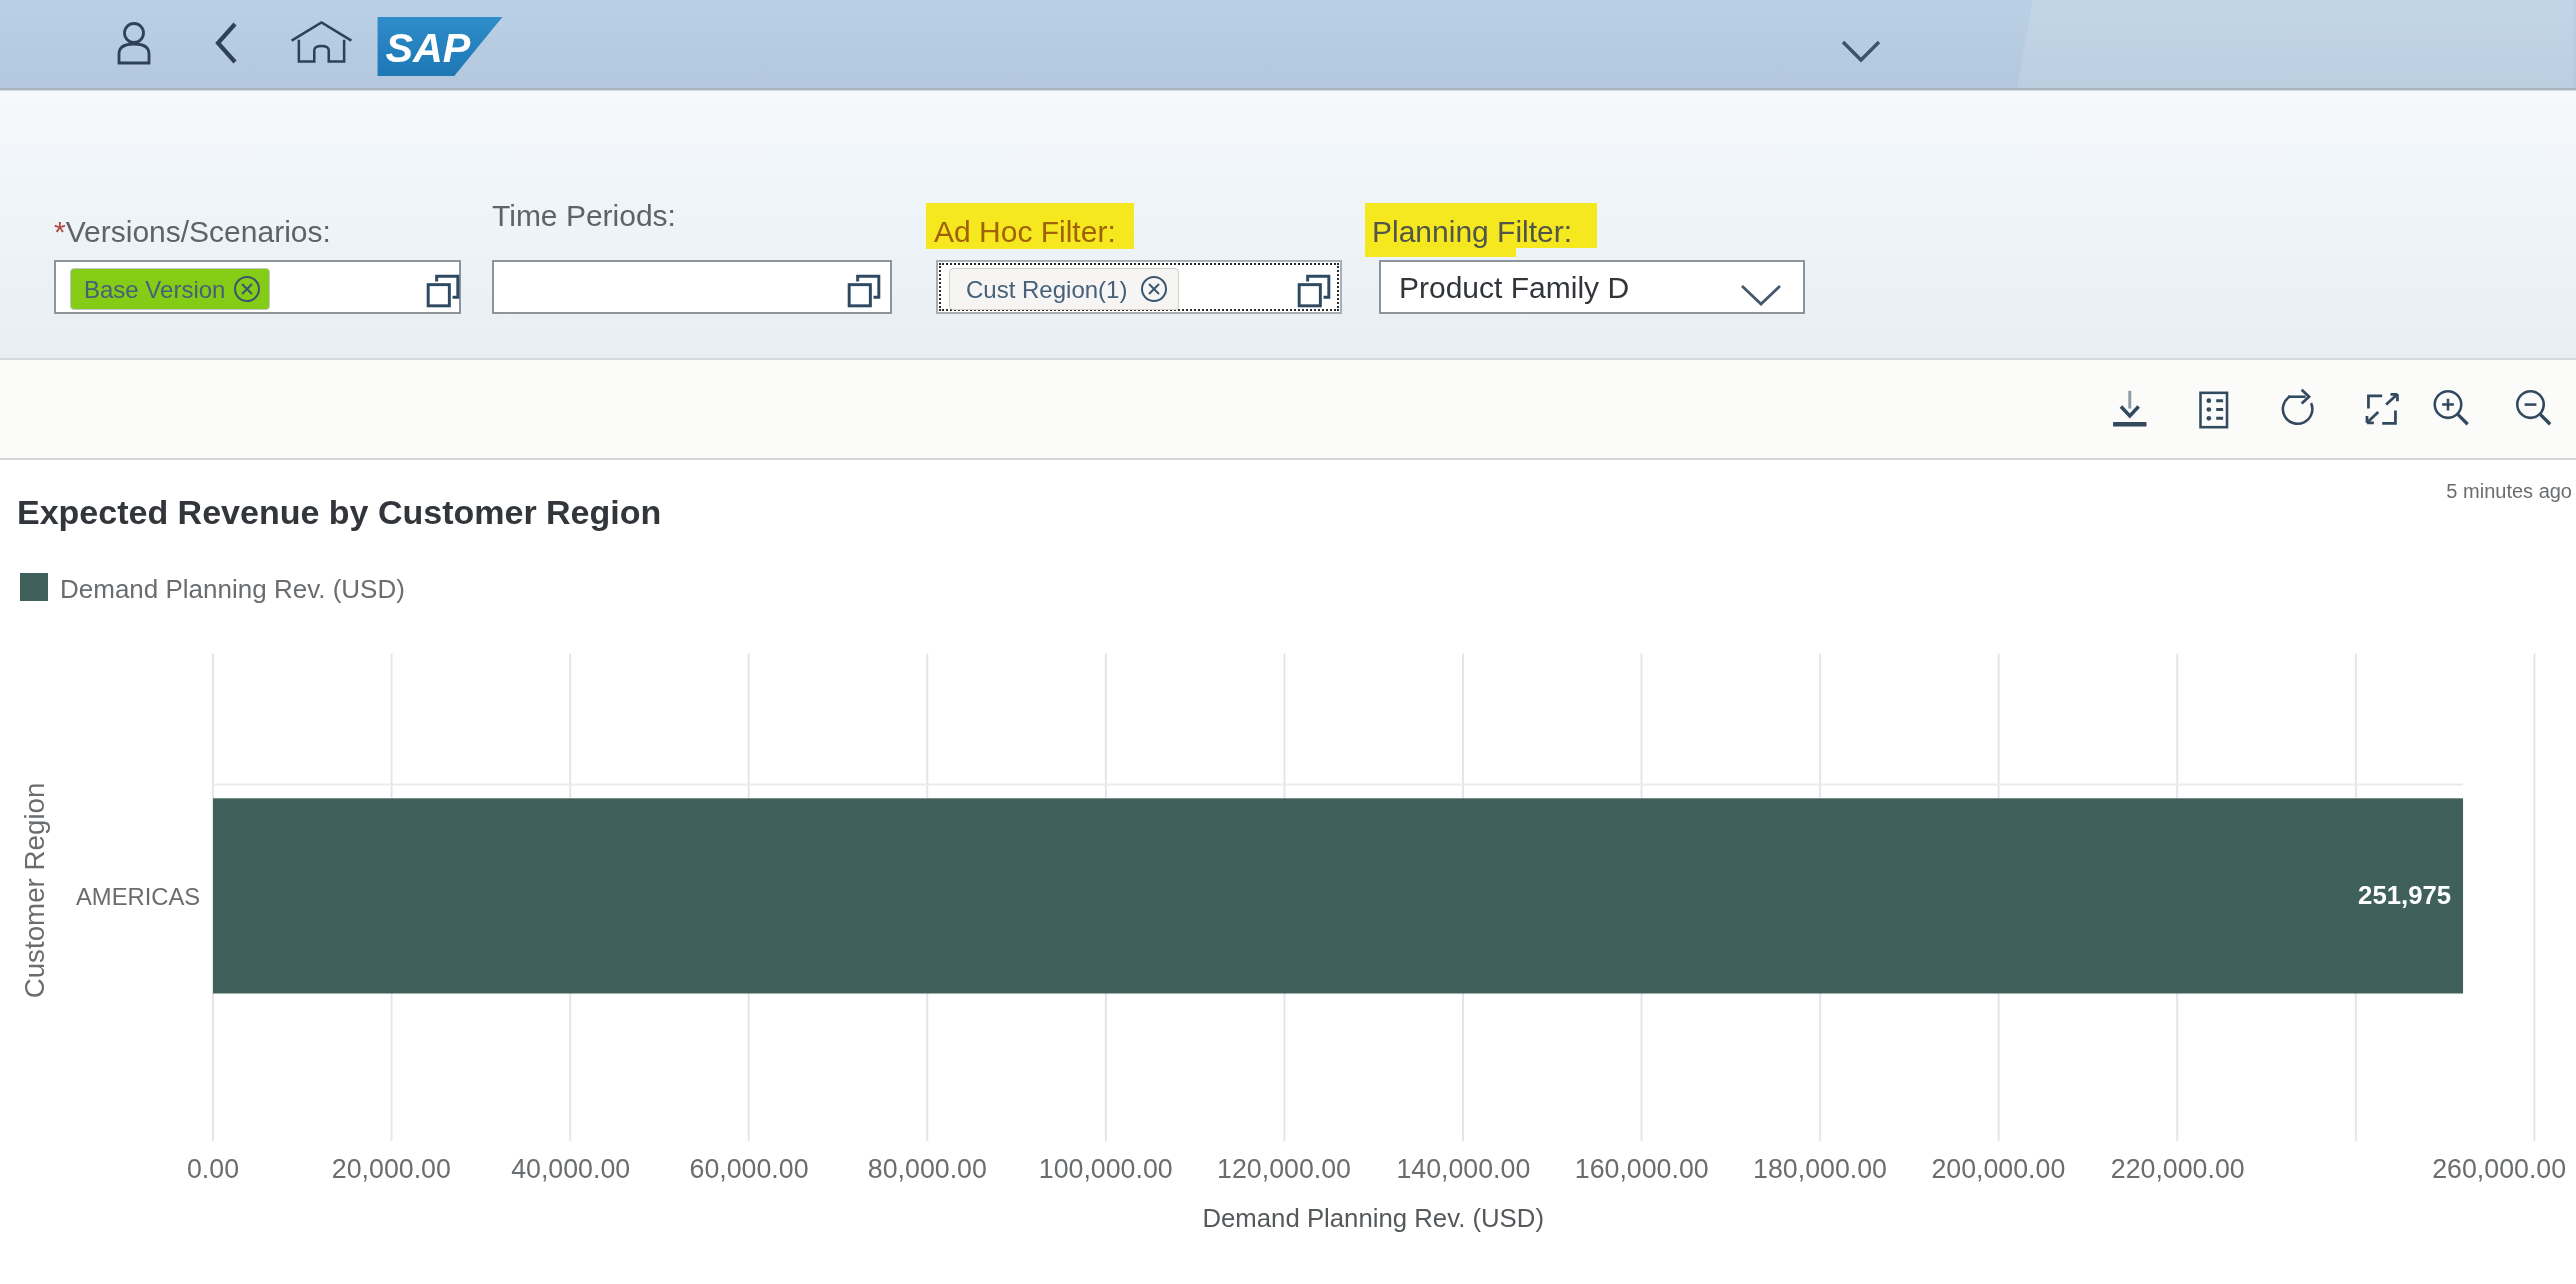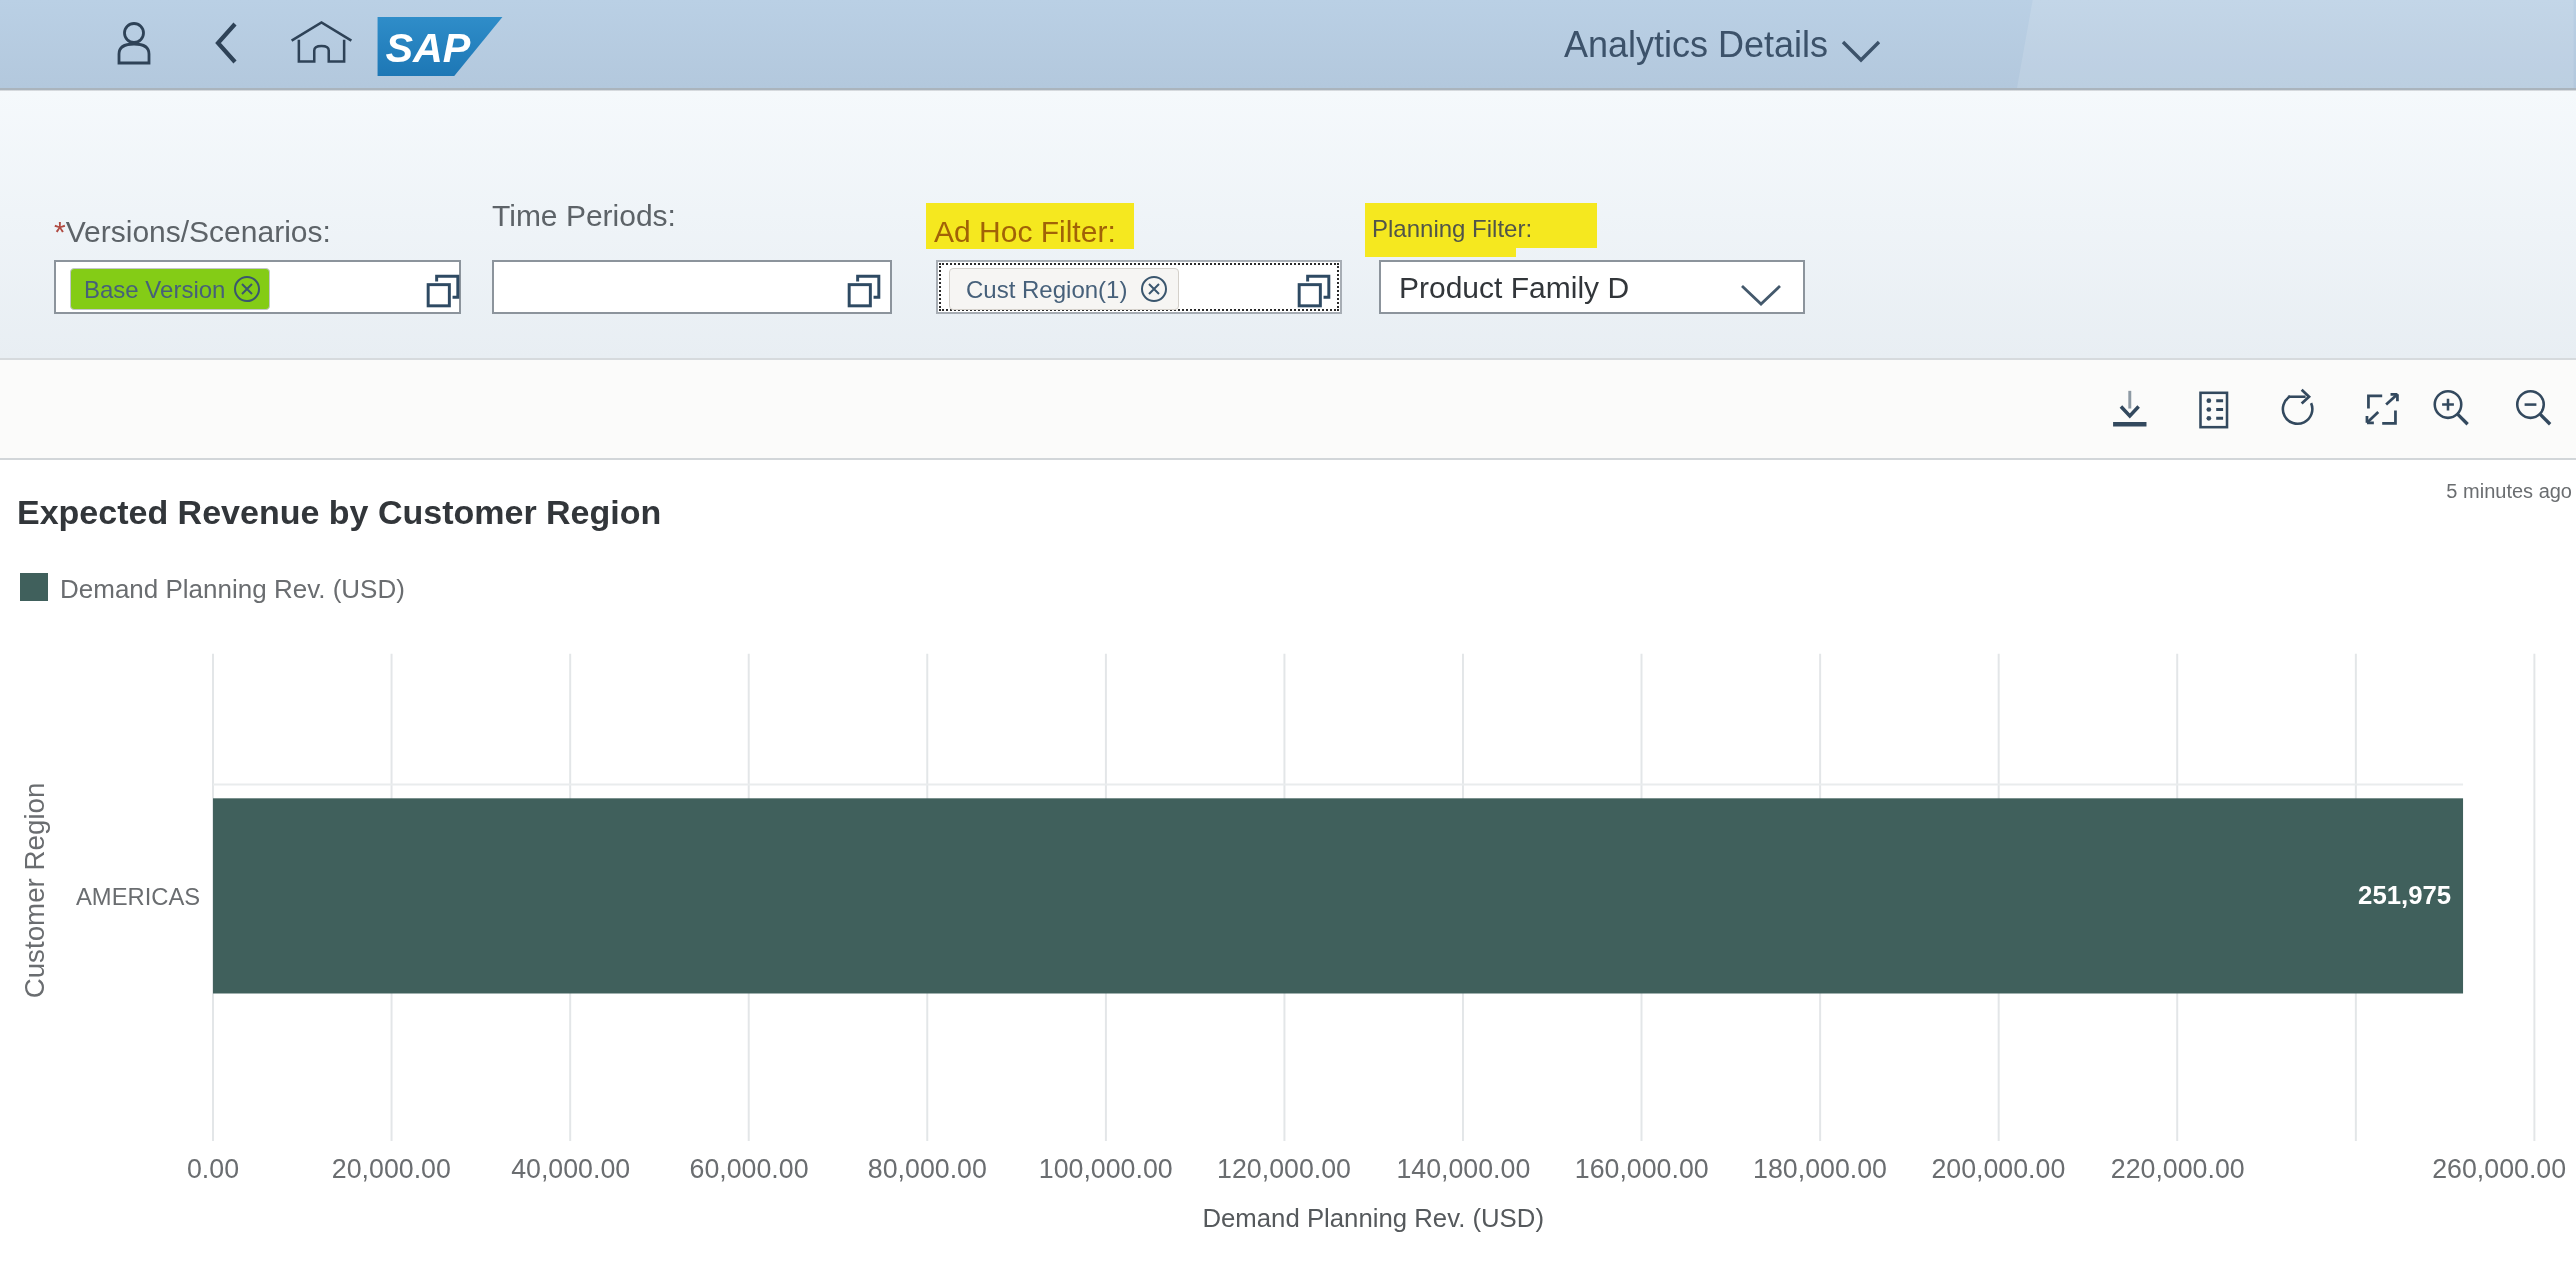--- a/index.html
+++ b/index.html
@@ -34,38 +34,37 @@
     <defs>
         <linearGradient id="sapg" x1="0" y1="0" x2="0" y2="1">
       <stop offset="0" stop-color="#2f8dc9"></stop>
           <stop offset="1" stop-color="#1d77b5"></stop>
     </linearGradient>
       </defs>
     <polygon points="0,0 127,0 78,60 0,60" fill="url(#sapg)"></polygon>
     <text x="8" y="46" font-size="42" font-weight="bold" font-style="italic" fill="#ffffff" font-family="Liberation Sans, sans-serif" letter-spacing="0">SAP</text>
   </svg>
 
-  <div class="abs" style="left:1564px;top:24px;width:396px;height:44px;font-size:36px;color:#3c526a;">Analytics Details</div>
   <svg class="abs" style="left:1841px;top:40px;" width="42" height="24" viewBox="0 0 42 24">
     <path d="M 2 2 L 20 20 L 38 2" fill="none" stroke="#3c526a" stroke-width="3.4"></path>
   </svg>
 </div>
 <div class="abs" style="left:0;top:88px;width:2576px;height:2px;background:#aab4bd;"></div>
 <div class="abs" style="left:0;top:90px;width:2576px;height:4px;background:linear-gradient(rgba(150,160,170,0.45),rgba(150,160,170,0));"></div>
 
 <div class="abs" id="filterbar" style="left:0;top:91px;width:2576px;height:267px;
      background:linear-gradient(#f5f9fc,#e8eef3);"></div>
 
 <div class="abs" style="left:54px;top:215px;font-size:30px;color:#5d6368;"><span style="color:#b04a42;">*</span>Versions/Scenarios:</div>
 <div class="abs" style="left:492px;top:199px;font-size:30px;color:#5d6368;">Time Periods:</div>
 <div class="abs" style="left:926px;top:203px;width:208px;height:46px;background:#f5e81f;"></div>
 <div class="abs" style="left:934px;top:215px;font-size:30px;color:#a16207;">Ad Hoc Filter:</div>
 <div class="abs" style="left:1365px;top:203px;width:232px;height:45px;background:#f5e81f;"></div>
 <div class="abs" style="left:1365px;top:248px;width:151px;height:9px;background:#f5e81f;"></div>
-<div class="abs" style="left:1372px;top:215px;font-size:24px;color:#51554a;">Planning Filter:</div>
+<div class="abs" style="left:1372px;top:215px;font-size:30px;color:#51554a;">Planning Filter:</div>
 
 <div class="abs" style="left:54px;top:260px;width:407px;height:54px;background:#fff;border:2px solid #8c949c;box-sizing:border-box;">
   <div class="abs" style="left:14px;top:6px;width:200px;height:42px;background:#84cc16;border:1px solid #c3c7cb;border-radius:4px;box-sizing:border-box;">
     <div class="abs" style="left:13px;top:7px;font-size:24px;color:#46607a;">Base Version</div>
     <svg class="abs" style="left:161px;top:5px;" width="30" height="30" viewBox="0 0 30 30">
       <circle cx="15" cy="15" r="12" fill="none" stroke="#3a566e" stroke-width="2"></circle>
       <path d="M 10 10 L 20 20 M 20 10 L 10 20" stroke="#3a566e" stroke-width="2"></path>
     </svg>
   </div>
   <svg class="abs" style="left:369px;top:11px;" width="36" height="36" viewBox="0 0 34 34">

